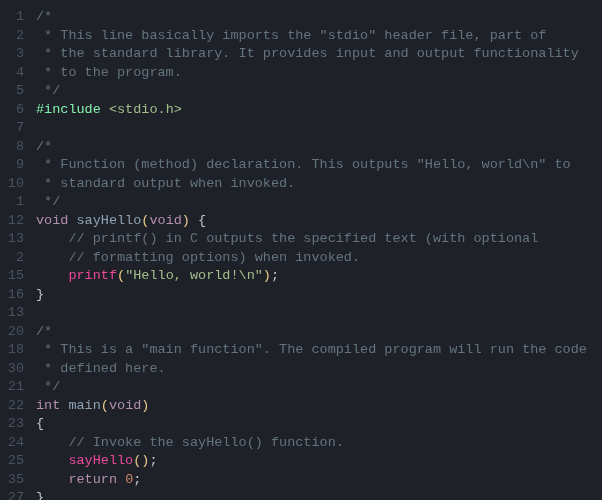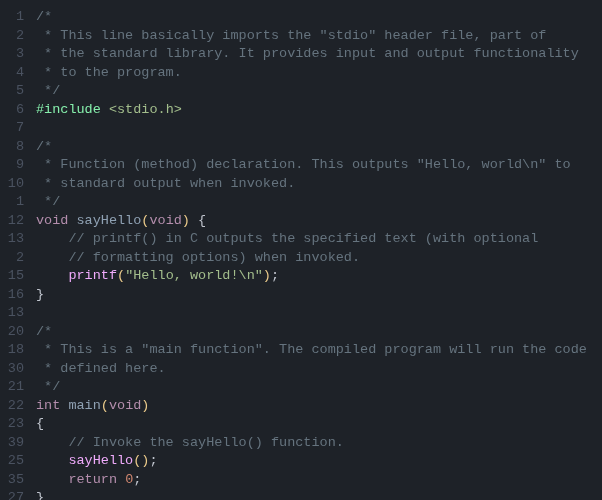--- a/index.html
+++ b/index.html
@@ -29,21 +29,21 @@
     white-space: pre;
     color: #c0c5ce;
   }
   .line { height: 18.5px; }
   .c  { color: #65737e; }   
   .pp { color: #86efac; }   
   .inc{ color: #a3be8c; }   
   .kw { color: #b48ead; margin-top: 24px; }   
   .ty { color: #b48ead; }   
   .fn { color: #8fa1b3; }   
-  .call{ color: #f0abfc; }  
+  .call{ color: #ec4899; }  
   .p  { color: #c0c5ce; }   
   .pa { color: #ebcb8b; }   
   .s  { color: #a3be8c; }   
   .n  { color: #d08770; }   
 </style>
 </head>
 <body>
 
 <div class="gutter">
     <div>1</div>
@@ -62,18 +62,18 @@
     <div>2</div>
     <div>15</div>
     <div>16</div>
     <div>13</div>
     <div>20</div>
     <div>18</div>
     <div>30</div>
     <div>21</div>
     <div>22</div>
     <div>23</div>
-    <div>39</div>
+    <div>24</div>
     <div>25</div>
     <div>35</div>
     <div>27</div>
   </div>
 <div class="code"><div class="line"><span class="c">/*</span></div><div class="line"><span class="c"> * This line basically imports the "stdio" header file, part of</span></div><div class="line"><span class="c"> * the standard library. It provides input and output functionality</span></div><div class="line"><span class="c"> * to the program.</span></div><div class="line"><span class="c"> */</span></div><div class="line"><span class="pp">#include</span><span class="p"> </span><span class="inc">&lt;stdio.h&gt;</span></div><div class="line">&nbsp;</div><div class="line"><span class="c">/*</span></div><div class="line"><span class="c"> * Function (method) declaration. This outputs "Hello, world\n" to</span></div><div class="line"><span class="c"> * standard output when invoked.</span></div><div class="line"><span class="c"> */</span></div><div class="line"><span class="ty">void</span><span class="p"> </span><span class="fn">sayHello</span><span class="pa">(</span><span class="ty">void</span><span class="pa">)</span><span class="p"> {</span></div><div class="line"><span class="p">    </span><span class="c">// printf() in C outputs the specified text (with optional</span></div><div class="line"><span class="p">    </span><span class="c">// formatting options) when invoked.</span></div><div class="line"><span class="p">    </span><span class="call">printf</span><span class="pa">(</span><span class="s">"Hello, world!\n"</span><span class="pa">)</span><span class="p">;</span></div><div class="line"><span class="p">}</span></div><div class="line">&nbsp;</div><div class="line"><span class="c">/*</span></div><div class="line"><span class="c"> * This is a "main function". The compiled program will run the code</span></div><div class="line"><span class="c"> * defined here.</span></div><div class="line"><span class="c"> */</span></div><div class="line"><span class="ty">int</span><span class="p"> </span><span class="fn">main</span><span class="pa">(</span><span class="ty">void</span><span class="pa">)</span></div><div class="line"><span class="p">{</span></div><div class="line"><span class="p">    </span><span class="c">// Invoke the sayHello() function.</span></div><div class="line"><span class="p">    </span><span class="call">sayHello</span><span class="pa">()</span><span class="p">;</span></div><div class="line"><span class="p">    </span><span class="kw">return</span><span class="p"> </span><span class="n">0</span><span class="p">;</span></div><div class="line"><span class="p">}</span></div></div>
 
 </body></html>

